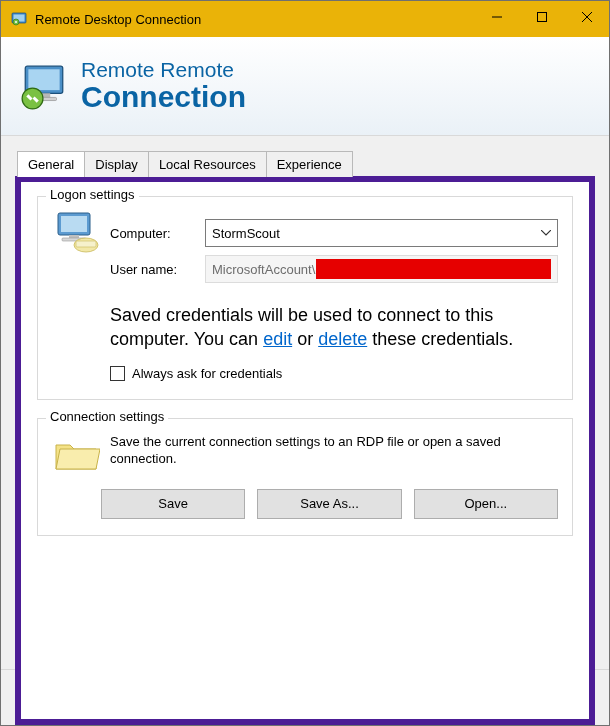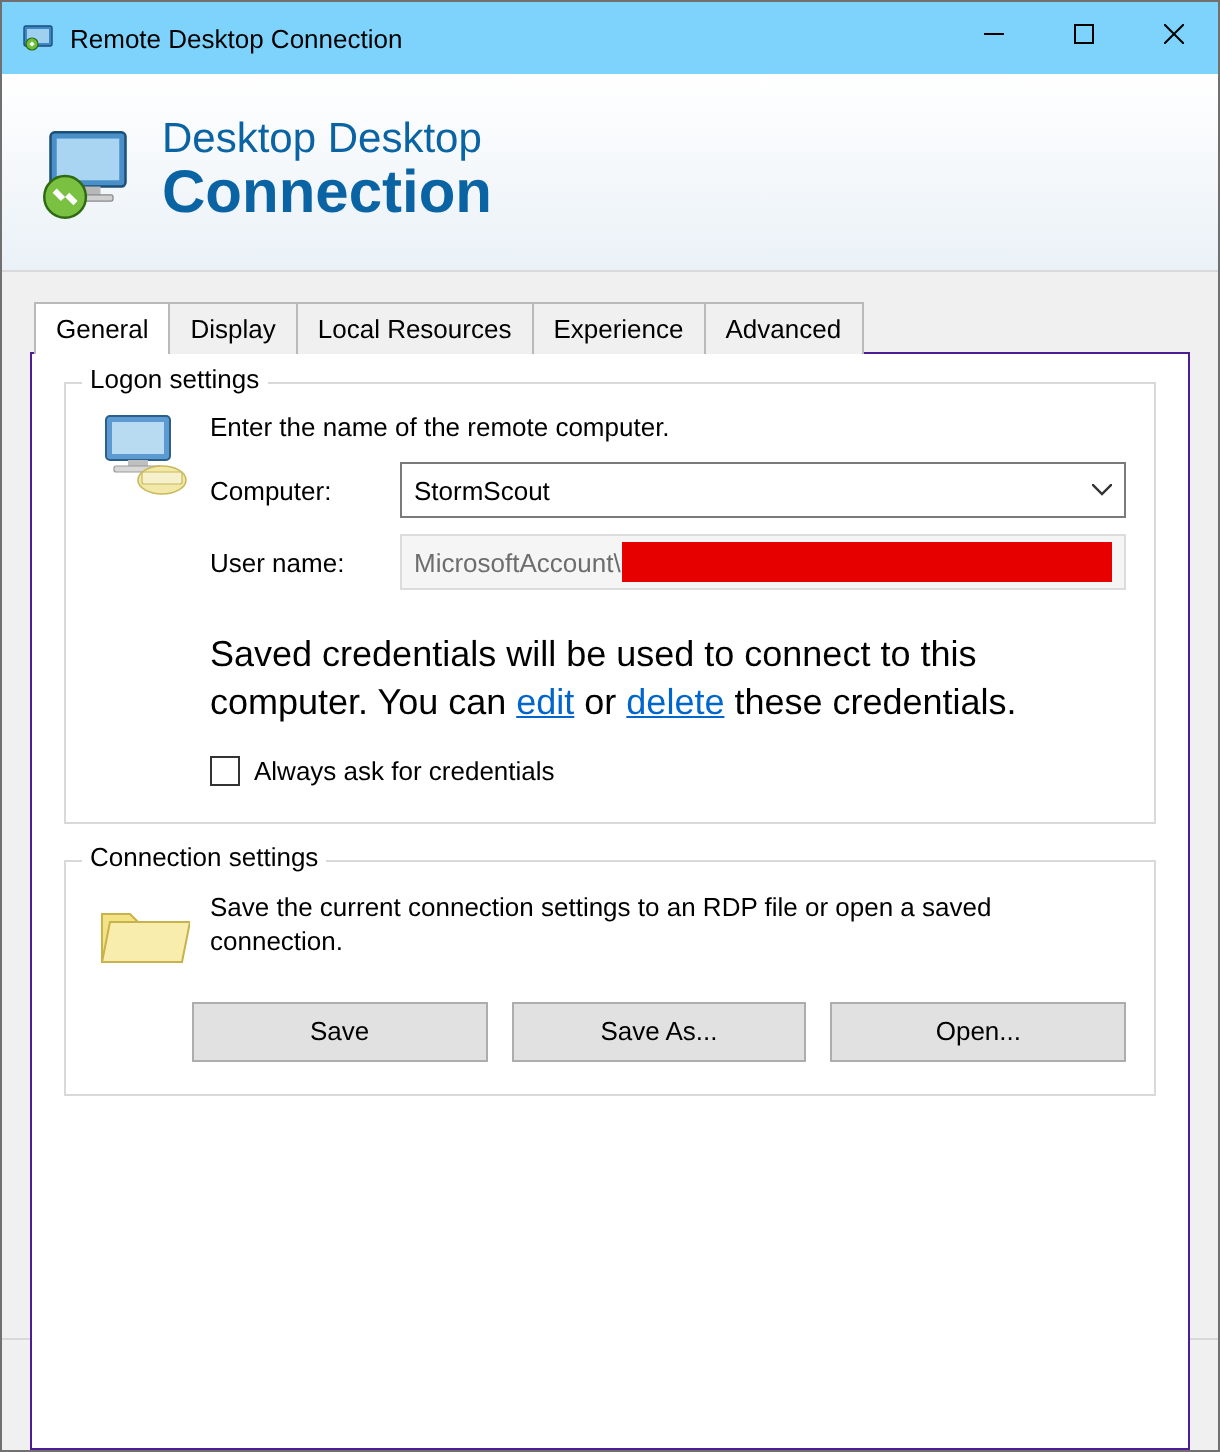--- a/index.html
+++ b/index.html
@@ -1,32 +1,32 @@
 <!DOCTYPE html>
 <html><head>
 <meta charset="utf-8">
 <style>
   html,body{margin:0;padding:0;font-family:"Segoe UI",Tahoma,sans-serif;font-size:13px;color:#000;background:#fff}
   .window{width:610px;height:726px;box-sizing:border-box;border:1px solid #707070;background:#fff;position:relative;display:flex;flex-direction:column}
-  .titlebar{height:36px;display:flex;align-items:center;position:relative;background:#7dd3fc}
+  .titlebar{height:36px;display:flex;align-items:center;position:relative;background:#eab308}
   .titlebar .app-icon{width:16px;height:16px;margin:0 8px 0 10px;display:flex;align-items:center;justify-content:center}
   .title-text{font-size:13px;color:#000}
   .win-controls{position:absolute;right:0;top:0;height:32px;display:flex}
   .win-btn{width:45px;height:32px;display:flex;align-items:center;justify-content:center;font-size:14px;color:#000;cursor:default}
   .banner{height:98px;background:linear-gradient(#fff,#eaf1f7);display:flex;align-items:center;padding-left:18px;border-bottom:1px solid #d9d9d9}
   .banner-icon{width:48px;height:48px;margin-right:14px;position:relative;flex:0 0 48px}
   .banner-text{display:flex;flex-direction:column;line-height:1.05}
   .banner-line1{font-size:21px;font-weight:400;color:#0a64a4}
   .banner-line2{font-size:30px;font-weight:700;color:#0a64a4}
   .client{flex:1;background:#f0f0f0;padding:14px 14px 0 14px;box-sizing:border-box;display:flex;flex-direction:column}
   .tabstrip{display:flex;position:relative;z-index:2;margin-left:2px}
   .tab{padding:5px 10px 5px 10px;font-size:13px;border:1px solid #b9b9b9;border-bottom:none;background:#f0f0f0;margin-right:-1px;position:relative;top:1px;cursor:default}
   .tab.active{background:#fff;border-color:#b9b9b9;z-index:3}
   .tab:not(.active){background:#f0f0f0;color:#000}
-  .tabpage{background:#fff;border:1px solid #4c1d95;flex:1;padding:14px 16px;box-sizing:border-box;position:relative;z-index:1}
+  .tabpage{background:#fff;border:6px solid #4c1d95;flex:1;padding:14px 16px;box-sizing:border-box;position:relative;z-index:1}
   .groupbox{border:1px solid #d9d9d9;margin-bottom:18px;padding:14px 14px 16px 14px;position:relative}
   .groupbox-title{position:absolute;top:-10px;left:8px;background:#fff;padding:0 4px;font-size:13px}
   .row{display:flex;align-items:flex-start;margin-bottom:12px}
   .pc-icon{flex:0 0 52px;height:44px;margin-right:6px}
   .fieldrow{display:flex;align-items:center;margin:8px 0}
   .label{width:95px;font-size:13px}
   .combo{flex:1;display:flex;border:1px solid #7a7a7a;height:26px;background:#fff}
   .combo input{flex:1;border:none;padding:0 6px;font:inherit;outline:none;background:#fff}
   .combo .caret{width:22px;display:flex;align-items:center;justify-content:center;border-left:none}
   .textbox{flex:1;border:1px solid #dcdcdc;background:#f5f5f5;height:26px;padding:0 6px;font:inherit;display:flex;align-items:center;color:#6d6d6d}
@@ -89,52 +89,50 @@
         <rect x="18" y="30" width="12" height="4" fill="#b8b8b8"></rect>
         <rect x="12" y="34" width="24" height="3" rx="1" fill="#d0d0d0" stroke="#888" stroke-width="0.6"></rect>
         <circle cx="13" cy="35" r="10" fill="#7ac142" stroke="#2e6a12" stroke-width="1.2"></circle>
         <g fill="#fff">
           <path d="M9 31 l4 4 l-2 2 l-4 -4 z"></path>
           <path d="M17 39 l-4 -4 l2 -2 l4 4 z"></path>
         </g>
       </svg>
     </div>
     <div class="banner-text">
-      <span class="banner-line1">Desktop Desktop</span>
+      <span class="banner-line1">Remote Remote</span>
       <span class="banner-line2">Connection</span>
     </div>
   </div>
 
   <div class="client">
     <div class="tabstrip">
       <div class="tab active">General</div>
       <div class="tab">Display</div>
       <div class="tab">Local Resources</div>
       <div class="tab">Experience</div>
-      <div class="tab">Advanced</div>
     </div>
 
     <div class="tabpage">
 
       <div class="groupbox">
         <span class="groupbox-title">Logon settings</span>
 
         <div class="row">
           <div class="pc-icon">
             <svg width="48" height="44" viewBox="0 0 48 44">
               <rect x="6" y="2" width="32" height="22" rx="2" fill="#5c9bd1" stroke="#2b5e8a"></rect>
               <rect x="9" y="5" width="26" height="16" fill="#b9dbf2"></rect>
               <rect x="17" y="24" width="10" height="3" fill="#bfbfbf"></rect>
               <rect x="10" y="27" width="24" height="3" rx="1" fill="#d8d8d8" stroke="#999" stroke-width="0.6"></rect>
               <ellipse cx="34" cy="34" rx="12" ry="7" fill="#f2e8a8" stroke="#c9b95a" stroke-width="0.8"></ellipse>
               <rect x="24" y="30" width="20" height="6" rx="1" fill="#f6f1cc" stroke="#c9b95a" stroke-width="0.6"></rect>
             </svg>
           </div>
           <div class="body-col">
-            <div class="inst">Enter the name of the remote computer.</div>
 
             <div class="fieldrow">
               <span class="label">Computer:</span>
               <div class="combo">
                 <input type="text" value="StormScout" style="">
                 <span class="caret">
                   <svg width="10" height="6">
                       <path d="M0 0 L5 5 L10 0" fill="none" stroke="#333" stroke-width="1.2"></path>
                     </svg>
                 </span>

